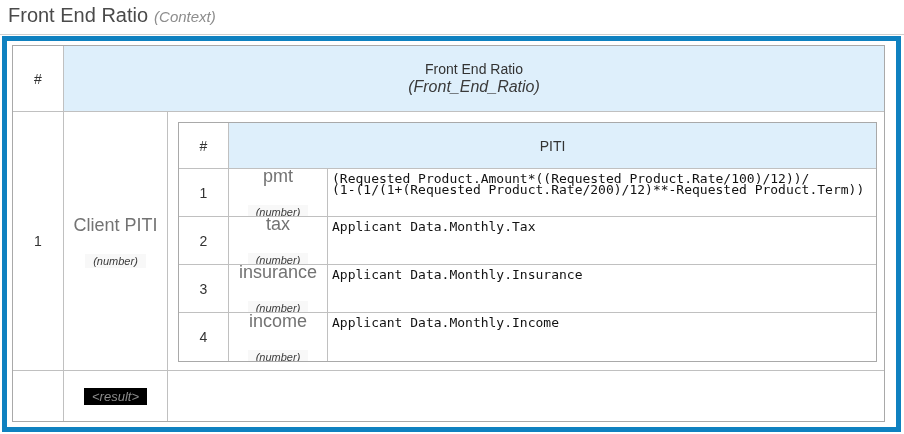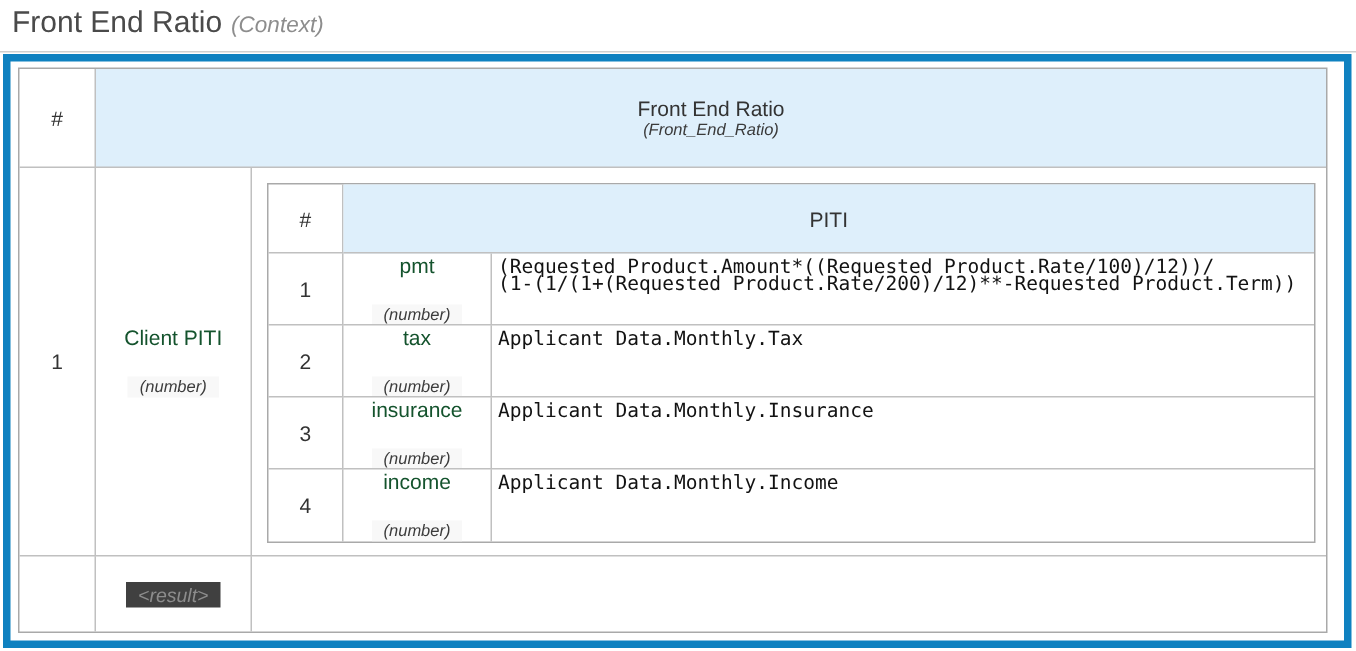--- a/index.html
+++ b/index.html
@@ -24,28 +24,28 @@
   .bluehead { background:#deeffb; }
   .hash { font-size:14px; color:#333; }
   .numcell { font-size:14px; color:#333; }
 
   
   .otable { width:873px; margin:4px 0 0 5px; border:1px solid #a9a9a9;
             grid-template-columns:51px 104px 1fr;
             grid-template-rows:66px 259px 50px; }
   .headmain { grid-column:2 / 4; flex-direction:column; }
   .head-name { font-size:14px; color:#333; }
-  .head-type { font-size:11px; font-style:italic; color:#3a3a3a; margin-top:1px; }
+  .head-type { font-size:16px; font-style:italic; color:#3a3a3a; margin-top:1px; }
 
   .namecell { flex-direction:column; }
-  .entry-name { font-size:14px; color:#14532d; }
+  .entry-name { font-size:18px; color:#737373; }
   .entry-type { font-size:11px; font-style:italic; color:#3c3c3c;
                 background:#f8f8f8; padding:1px 8px; margin-top:18px; }
   .result-label { font-size:13px; font-style:italic; color:#8c8c8c;
-                  background:#404040; padding:1px 8px; }
+                  background:#000000; padding:1px 8px; }
 
   
   .nestedhost { display:block; padding:10px 7px 10px 10px; }
   .itable { width:100%; border:1px solid #a9a9a9;
             grid-template-columns:50px 99px 1fr;
             grid-template-rows:46px 48px 48px 48px 48px; }
   .ihead { grid-column:2 / 4; font-size:14px; color:#333; }
 
   
   .mono { font-family:"DejaVu Sans Mono", monospace; font-size:13px; line-height:11px;

